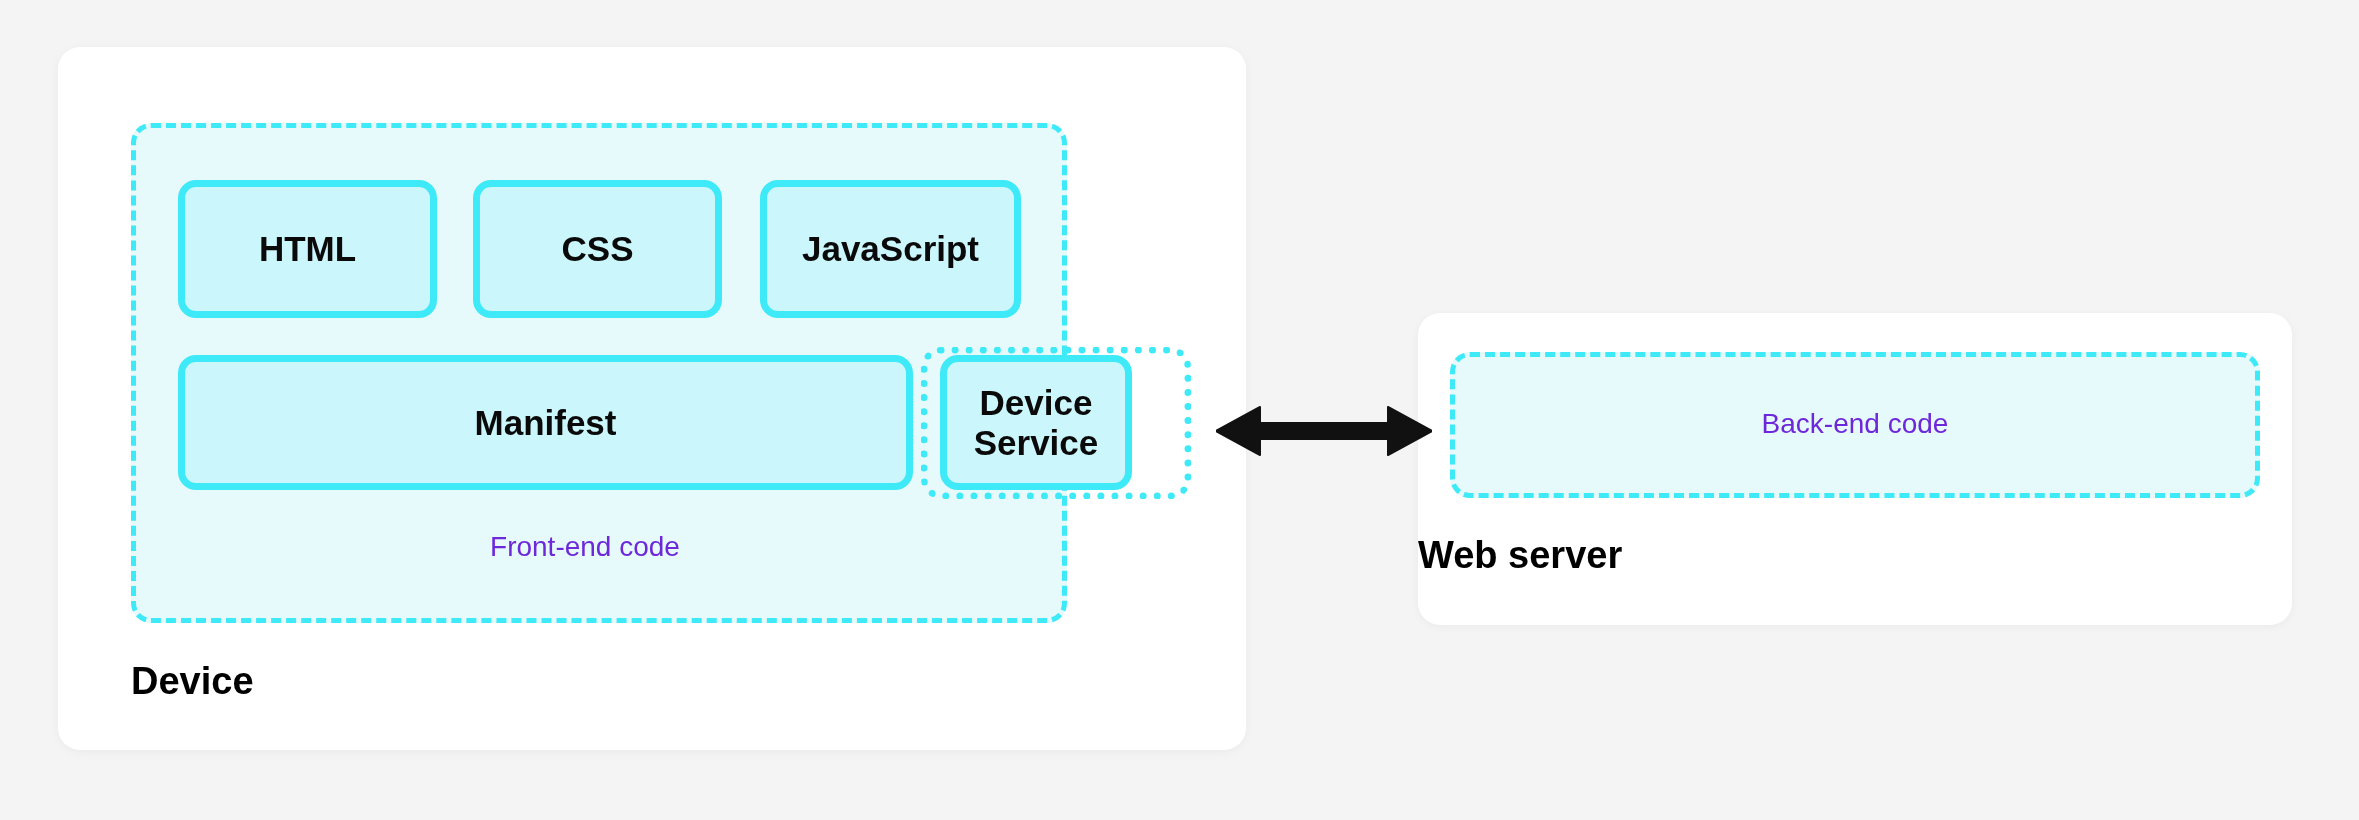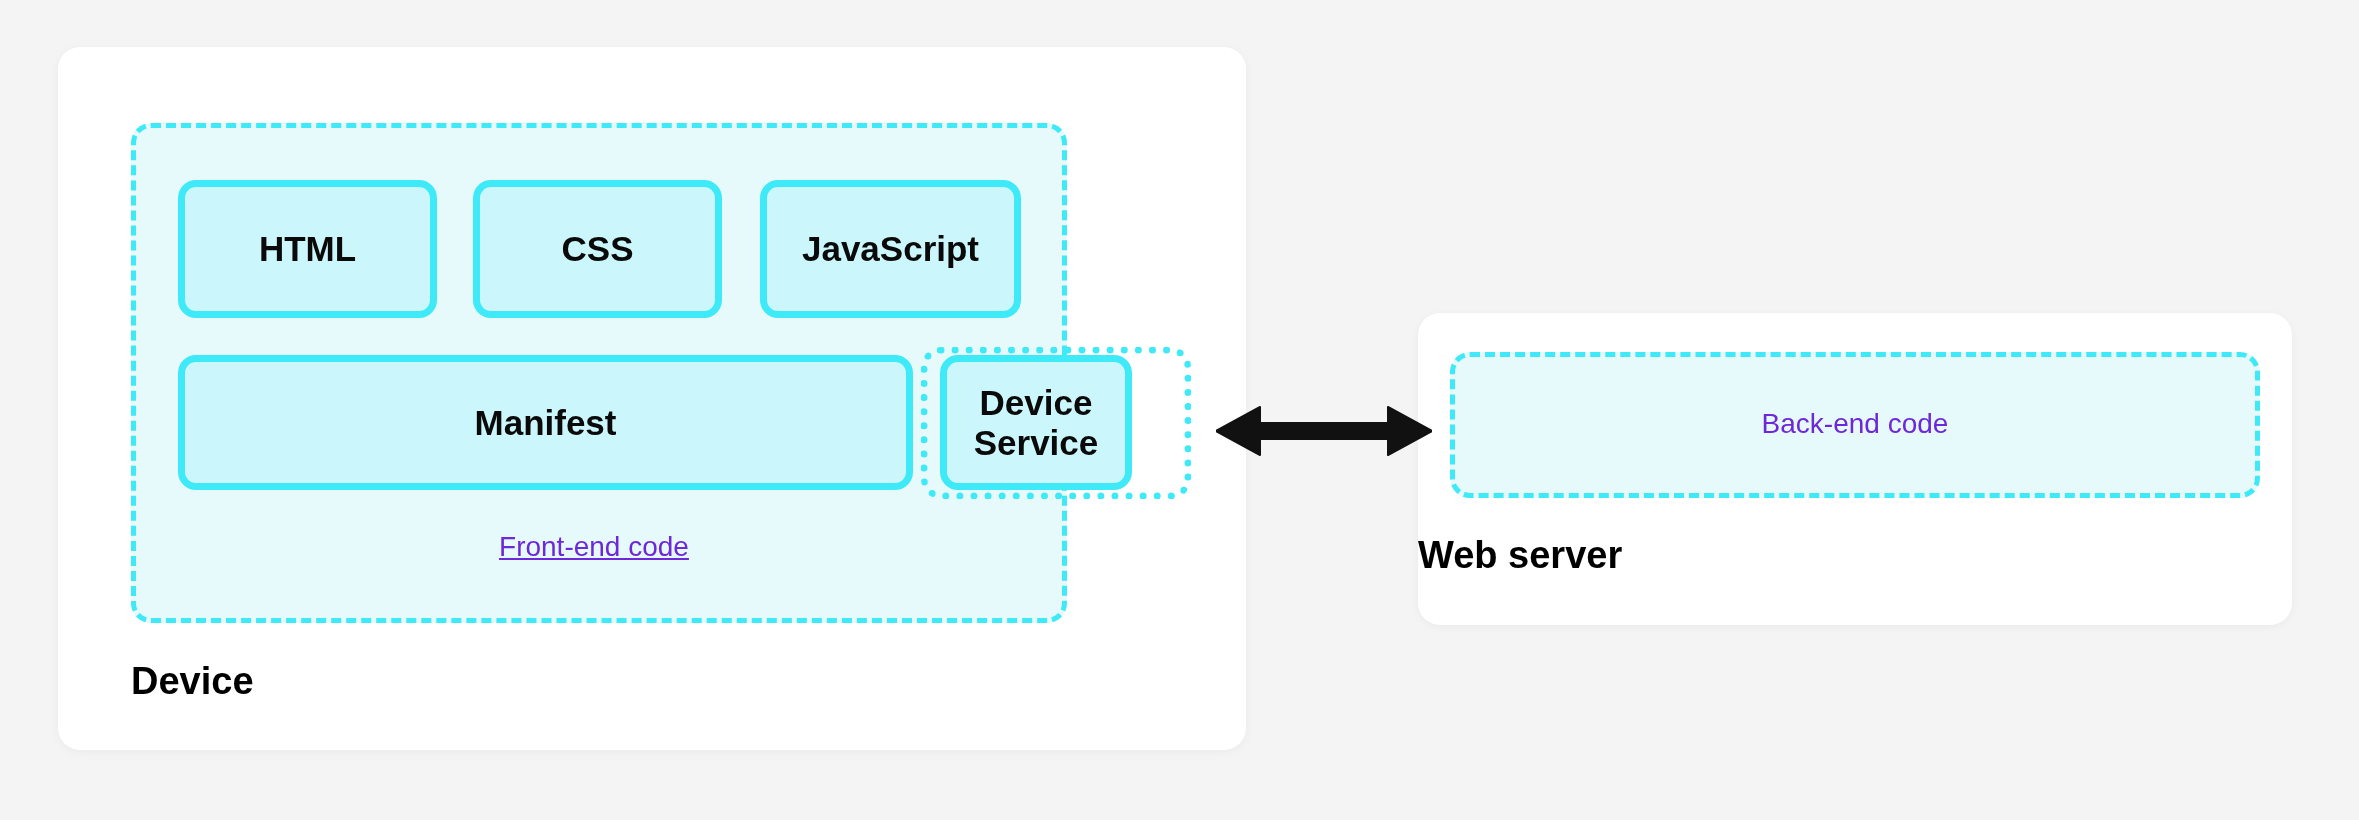--- a/index.html
+++ b/index.html
@@ -75,21 +75,21 @@
 
   
   .region-caption {
     position: absolute;
     color: #6d28d9;
     font-size: 28px;
     font-weight: normal;
     text-align: center;
     white-space: nowrap;
   }
-  #frontend-caption { left: 126px;  top: 531px; width: 936px; text-decoration: underline; }
+  #frontend-caption { left: 117px;  top: 531px; width: 936px; }
   #backend-caption  { left: 1450px; top: 408px; width: 810px; }
 
   
   .card-title {
     position: absolute;
     color: #000000;
     font-size: 38px;
     font-weight: bold;
     text-align: left;
     white-space: nowrap;

